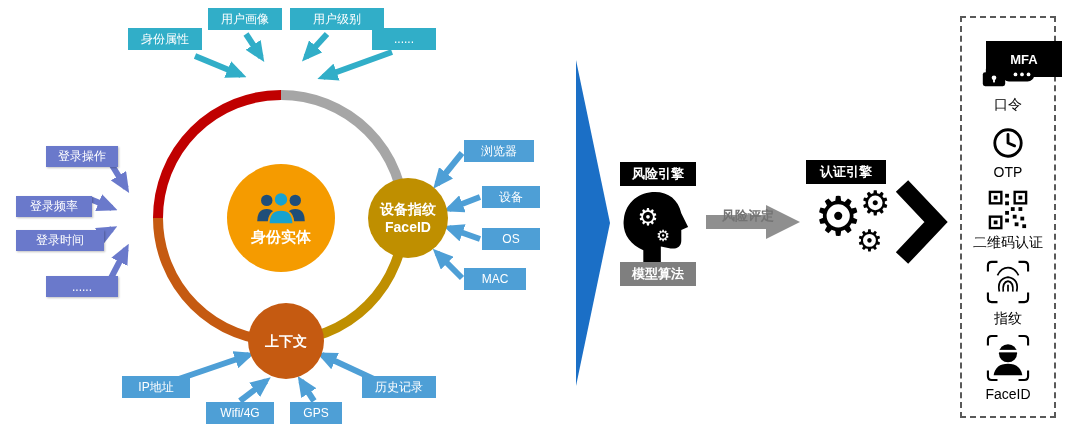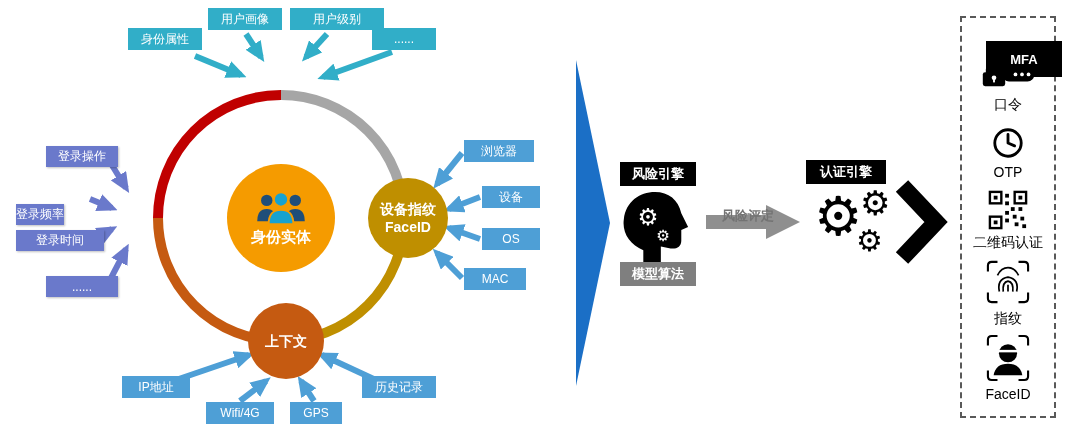--- a/index.html
+++ b/index.html
@@ -90,21 +90,21 @@
 
     <path d="M902,186 L936,222 L902,258" fill="none" stroke="#000" stroke-width="17"></path>
   </svg>
 
   <div class="tag teal" style="left:128px;top:28px;width:74px">身份属性</div>
   <div class="tag teal" style="left:208px;top:8px;width:74px">用户画像</div>
   <div class="tag teal" style="left:290px;top:8px;width:94px">用户级别</div>
   <div class="tag teal" style="left:372px;top:28px;width:64px">......</div>
 
   <div class="tag purple" style="left:46px;top:146px;width:72px">登录操作</div>
-  <div class="tag purple" style="left:16px;top:204px;width:48px">登录频率</div>
+  <div class="tag purple" style="left:16px;top:196px;width:76px">登录频率</div>
   <div class="tag purple" style="left:16px;top:230px;width:88px">登录时间</div>
   <div class="tag purple" style="left:46px;top:276px;width:72px">......</div>
 
   <div class="tag blue" style="left:464px;top:140px;width:70px">浏览器</div>
   <div class="tag blue" style="left:482px;top:186px;width:58px">设备</div>
   <div class="tag blue" style="left:482px;top:228px;width:58px">OS</div>
   <div class="tag blue" style="left:464px;top:268px;width:62px">MAC</div>
 
   <div class="tag blue" style="left:122px;top:376px;width:68px">IP地址</div>
   <div class="tag blue" style="left:206px;top:402px;width:68px">Wifi/4G</div>

